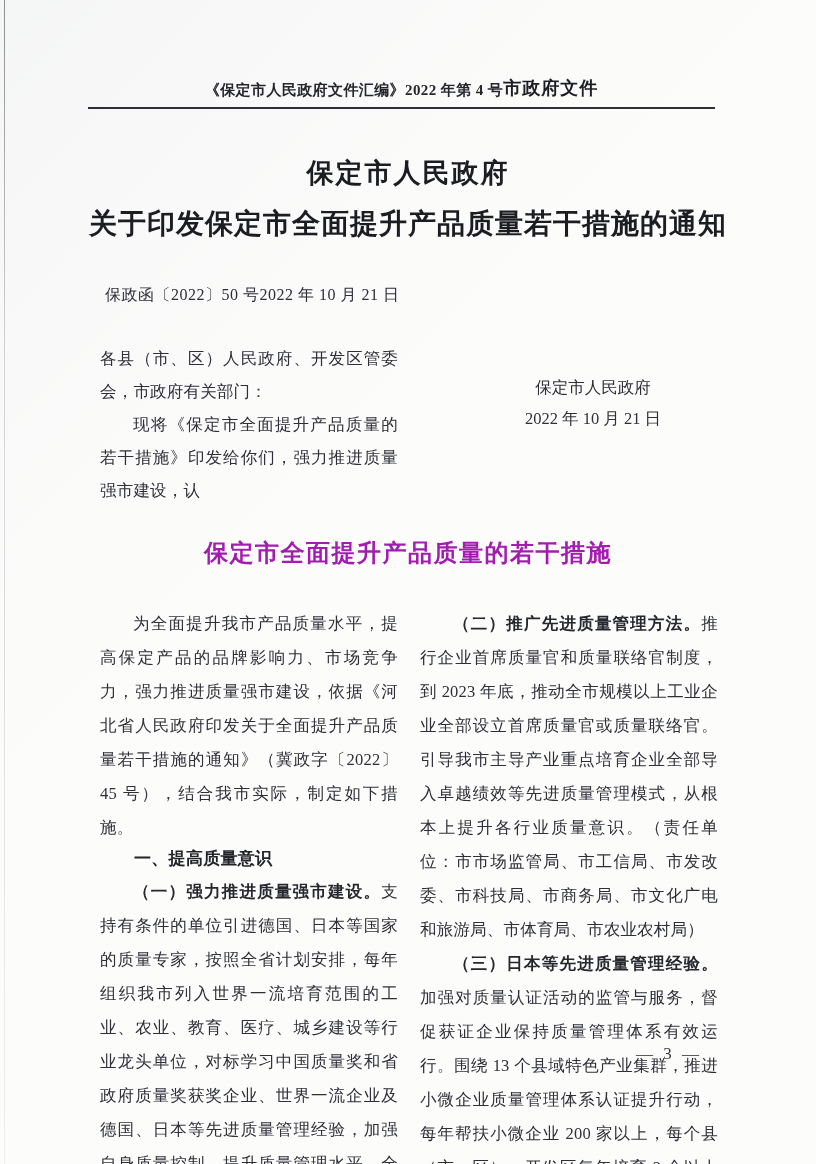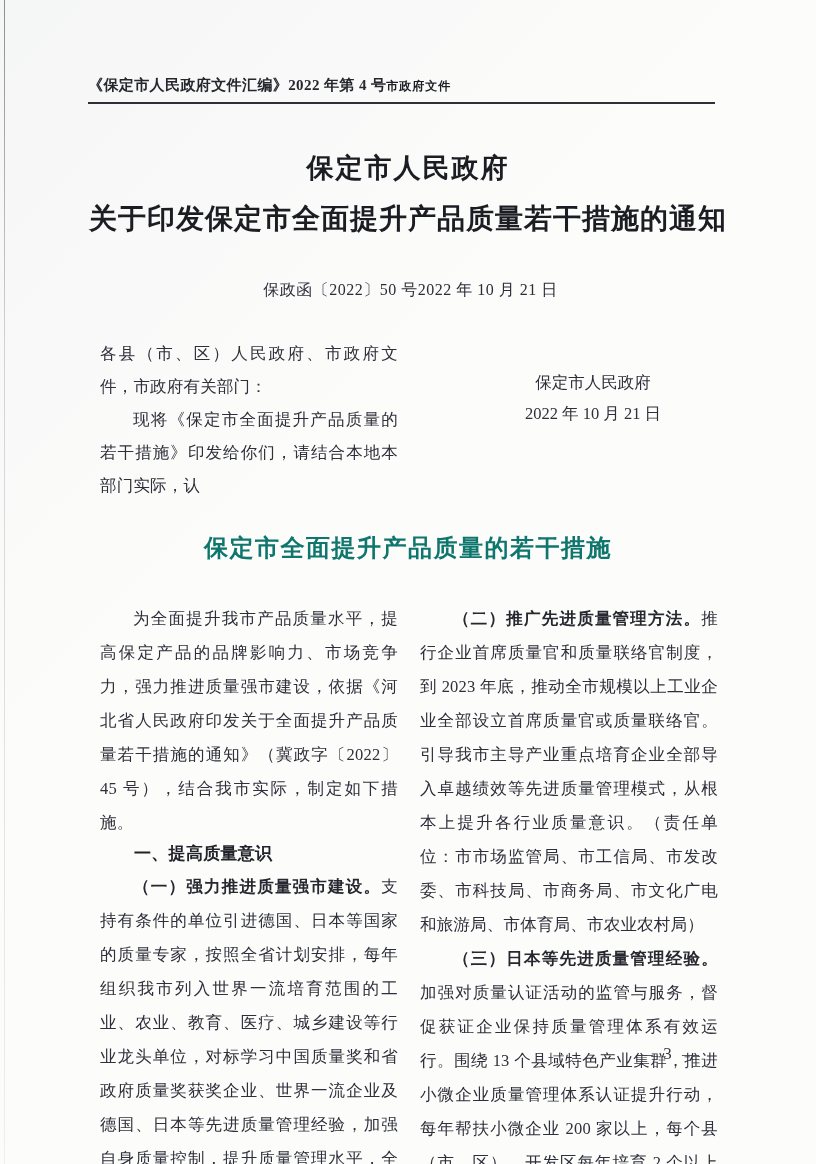--- a/index.html
+++ b/index.html
@@ -14,56 +14,56 @@
     background:linear-gradient(to bottom, #8f8f93 0%, rgba(140,140,145,.35) 30%, rgba(140,140,145,.12) 100%);
   }
   .scan-tint{
     position:absolute;inset:0;pointer-events:none;
     background:linear-gradient(135deg, rgba(120,130,150,.05), rgba(255,255,255,0) 40%);
   }
   .page{position:absolute;inset:0;}
   
   .header{
     margin:76px 101px 0 88px;
-    display:flex;justify-content:flex-start;align-items:flex-end;
+    display:flex;justify-content:center;align-items:flex-end;
     border-bottom:2px solid #2f3037;
     padding-bottom:7px;
   }
   .journal{font-size:15px;font-weight:600;letter-spacing:.4px;color:#26272e;}
   .category{
     font-family:"Liberation Sans","DejaVu Sans",sans-serif;
-    font-size:12px;font-weight:700;color:#1d1e24;letter-spacing:1px;
+    font-size:18px;font-weight:700;color:#1d1e24;letter-spacing:1px;
   }
   
   .doc-title{text-align:center;margin-top:46px;color:#1c1d23;}
   .doc-title .t1{font-size:27px;font-weight:700;letter-spacing:2px;}
   .doc-title .t2{font-size:28px;font-weight:700;letter-spacing:1px;margin-top:14px;}
   
   .ref-row{
     margin:42px 100px 0 105px;
-    display:flex;justify-content:center;
+    display:flex;justify-content:flex-start;
     font-size:16px;color:#2c2d38;letter-spacing:.5px;
   }
   
   .cols{
     margin:36px 98px 0 100px;
     display:grid;grid-template-columns:1fr 1fr;column-gap:22px;
   }
   .col{min-width:0;}
   .cols p{
     margin:0;font-size:16.5px;line-height:33px;text-align:justify;
     text-indent:2em;letter-spacing:.2px;color:#2e2f3a;
   }
   .cols.main p{line-height:34px;}
   p.noindent{text-indent:0;}
   .sig{margin-top:30px;text-align:center;padding-left:48px;font-size:16.5px;line-height:31px;color:#2e2f3a;}
   
   .measures-title{
     margin:30px 0 0 0;text-align:center;
-    font-size:24px;font-weight:700;letter-spacing:1.5px;color:#0f766e;
+    font-size:24px;font-weight:700;letter-spacing:1.5px;color:#a21caf;
   }
   .cols.main{margin-top:38px;}
   .cols.main h3{
     margin:0;font-size:17px;line-height:30px;text-indent:2em;
     font-family:Liberation Mono, monospace;
     font-weight:700;color:#22232a;letter-spacing:.3px;
   }
   .lead{font-weight:700;color:#26272f;}
   .footer{
     position:absolute;top:1044px;left:636px;
@@ -88,22 +88,22 @@
     <div class="t2">关于印发保定市全面提升产品质量若干措施的通知</div>
   </div>
 
   <div class="ref-row">
     <span>保政函〔2022〕50 号</span>
     <span>2022 年 10 月 21 日</span>
   </div>
 
   <div class="cols intro">
     <div class="col">
-      <p class="noindent">各县（市、区）人民政府、市政府文件，市政府有关部门：</p>
-      <p>现将《保定市全面提升产品质量的若干措施》印发给你们，请结合本地本部门实际，认</p>
+      <p class="noindent">各县（市、区）人民政府、开发区管委会，市政府有关部门：</p>
+      <p>现将《保定市全面提升产品质量的若干措施》印发给你们，强力推进质量强市建设，认</p>
     </div>
     <div class="col">
       <div class="sig">
         <div>保定市人民政府</div>
         <div>2022 年 10 月 21 日</div>
       </div>
     </div>
   </div>
 
   <h2 class="measures-title">保定市全面提升产品质量的若干措施</h2>

